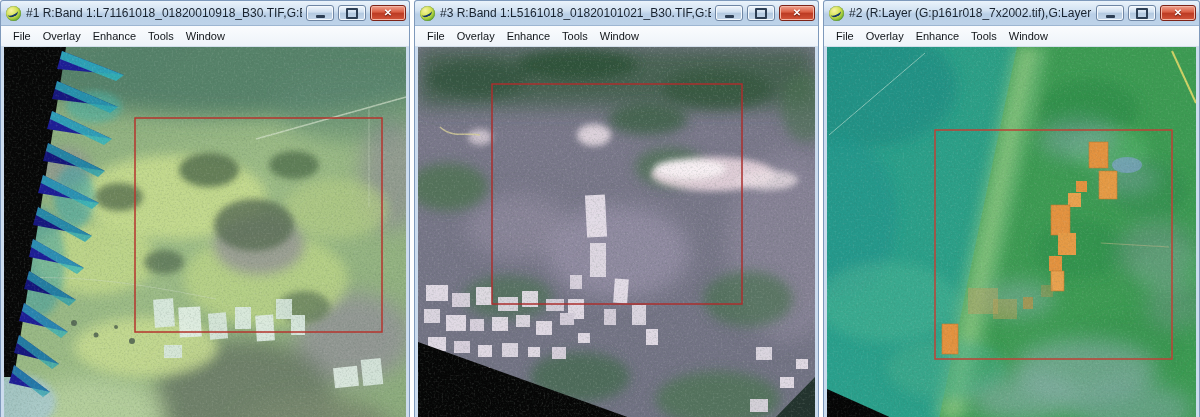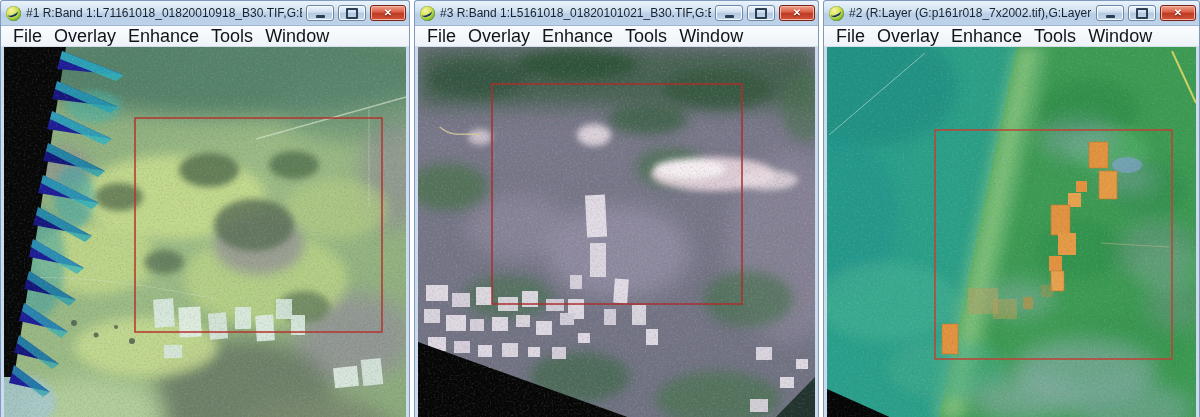--- a/index.html
+++ b/index.html
@@ -26,21 +26,21 @@
     background:linear-gradient(#f2f7fc,#cfdff0 45%,#b3c9e0 50%,#c6d8ec);box-shadow:inset 0 0 0 1px #f4f9fd;}
   .wbtn.min,.wbtn.max{width:28px;}
   .wbtn.close{width:36px;border-color:#7c2318;
     background:linear-gradient(#f0a28f,#d95b40 45%,#bb3a22 50%,#d2543a);box-shadow:inset 0 0 0 1px #f4b7a6;}
   .glyph-min{display:block;width:9px;height:3px;background:#2c3e54;border-radius:1px;margin-top:6px;}
   .glyph-max{display:block;width:8px;height:7px;border:2px solid #2c3e54;border-radius:1px;background:transparent;}
   .glyph-close{font-size:10px;font-weight:bold;color:#ffffff;line-height:1;
     text-shadow:0 1px 1px #5e1208;}
   .menubar{height:20px;display:flex;align-items:center;padding:0 6px;
     background:linear-gradient(#fafcfe,#eef3f9);border-bottom:1px solid #d3dfec;}
-  .menu-item{font-size:18px;color:#101418;padding:2px 6px;cursor:default;white-space:nowrap;}
+  .menu-item{font-size:11px;color:#101418;padding:2px 6px;cursor:default;white-space:nowrap;}
   .canvas{position:relative;height:372px;border-left:3px solid #ccdcee;border-right:3px solid #ccdcee;
     box-sizing:border-box;background:#0a0a0a;overflow:hidden;}
   .canvas svg{display:block;width:100%;height:100%;}
 </style>
 </head>
 <body>
 
 <div class="desktop">
 
   <section class="viewer w1">

